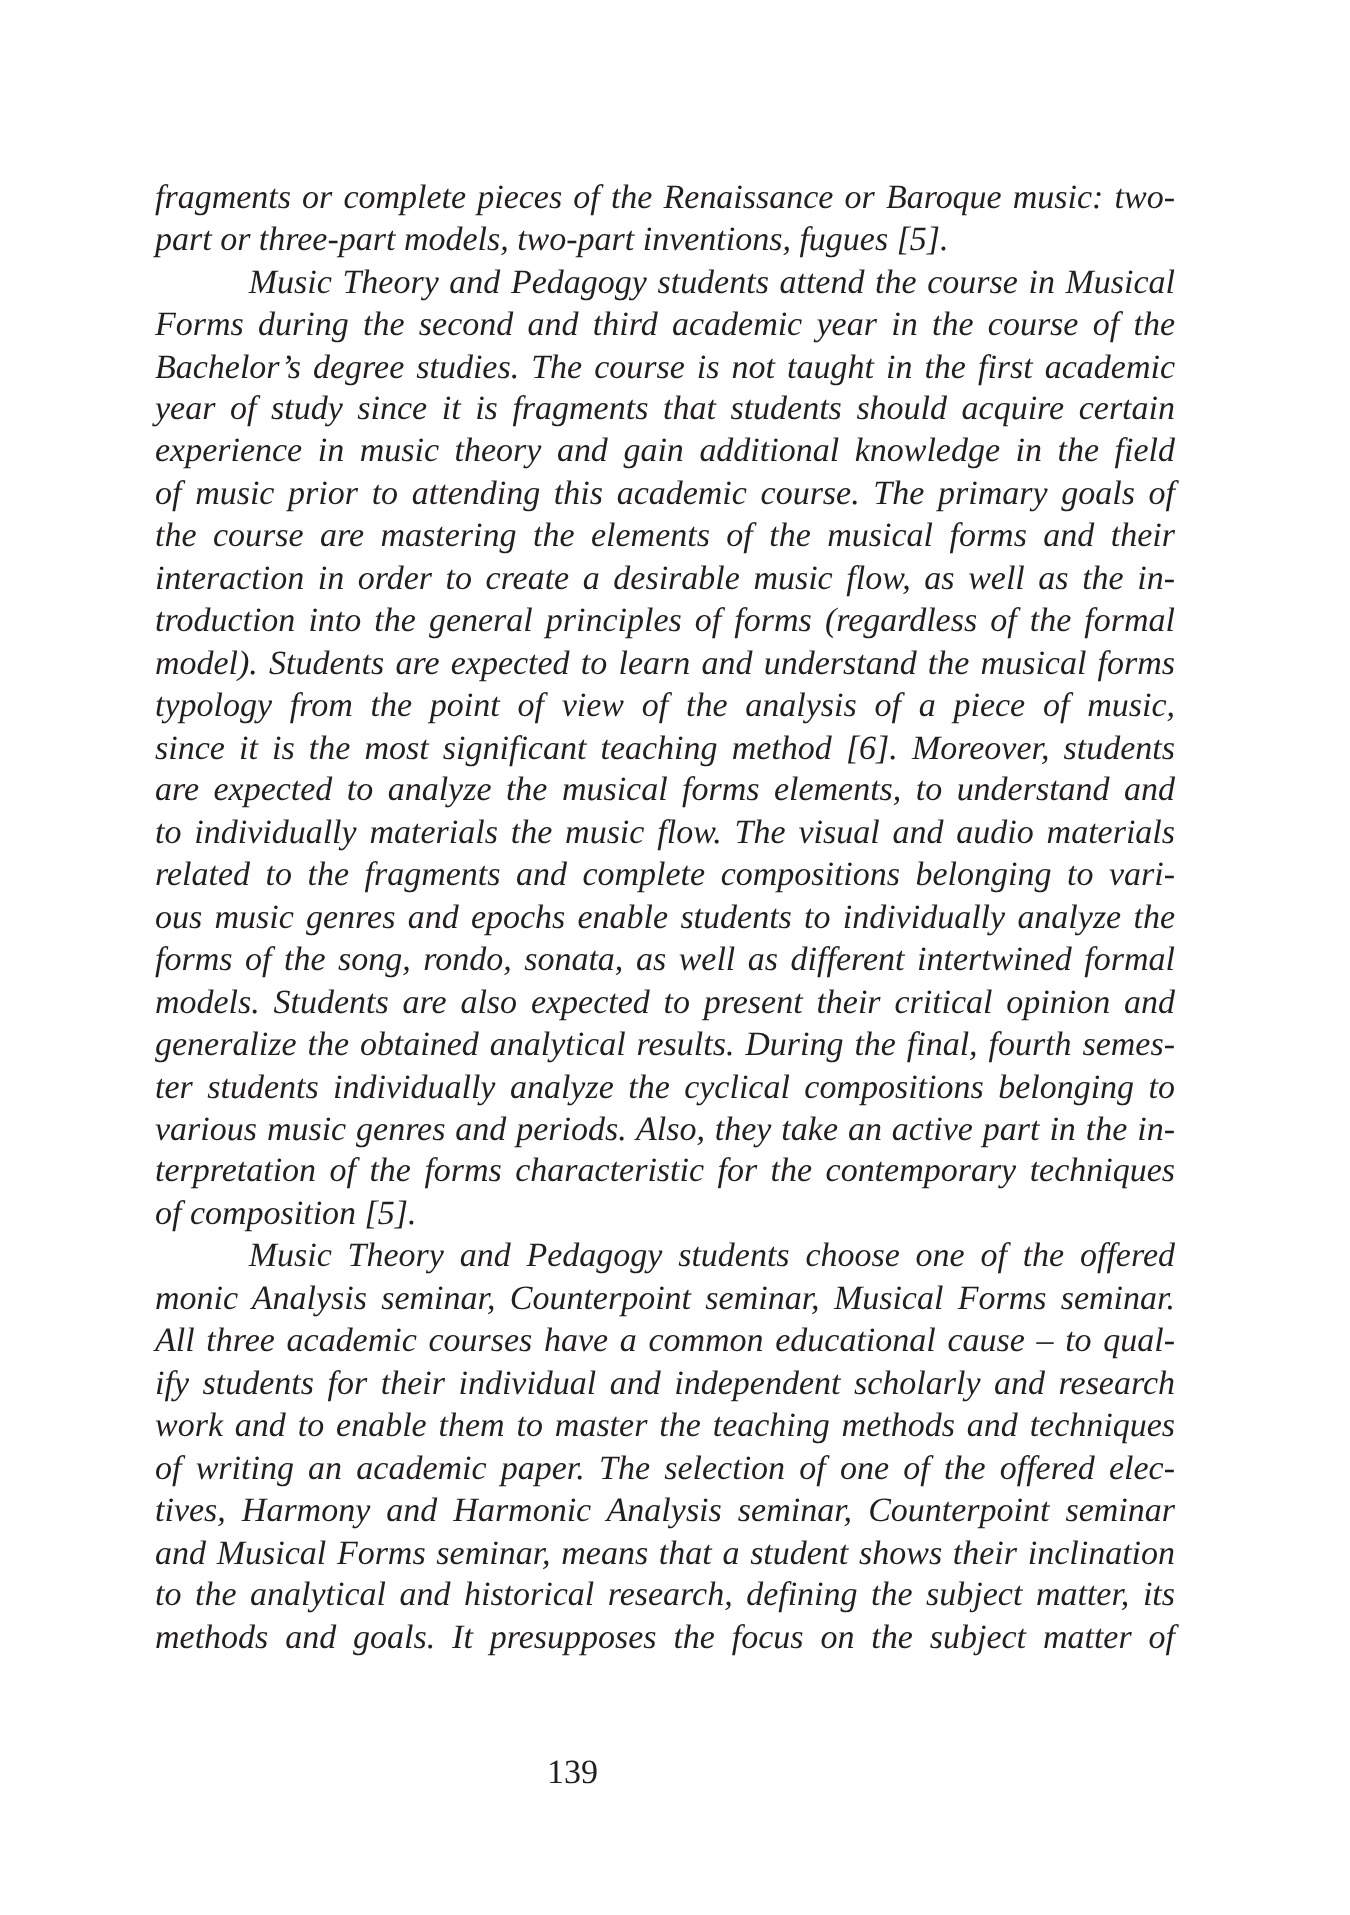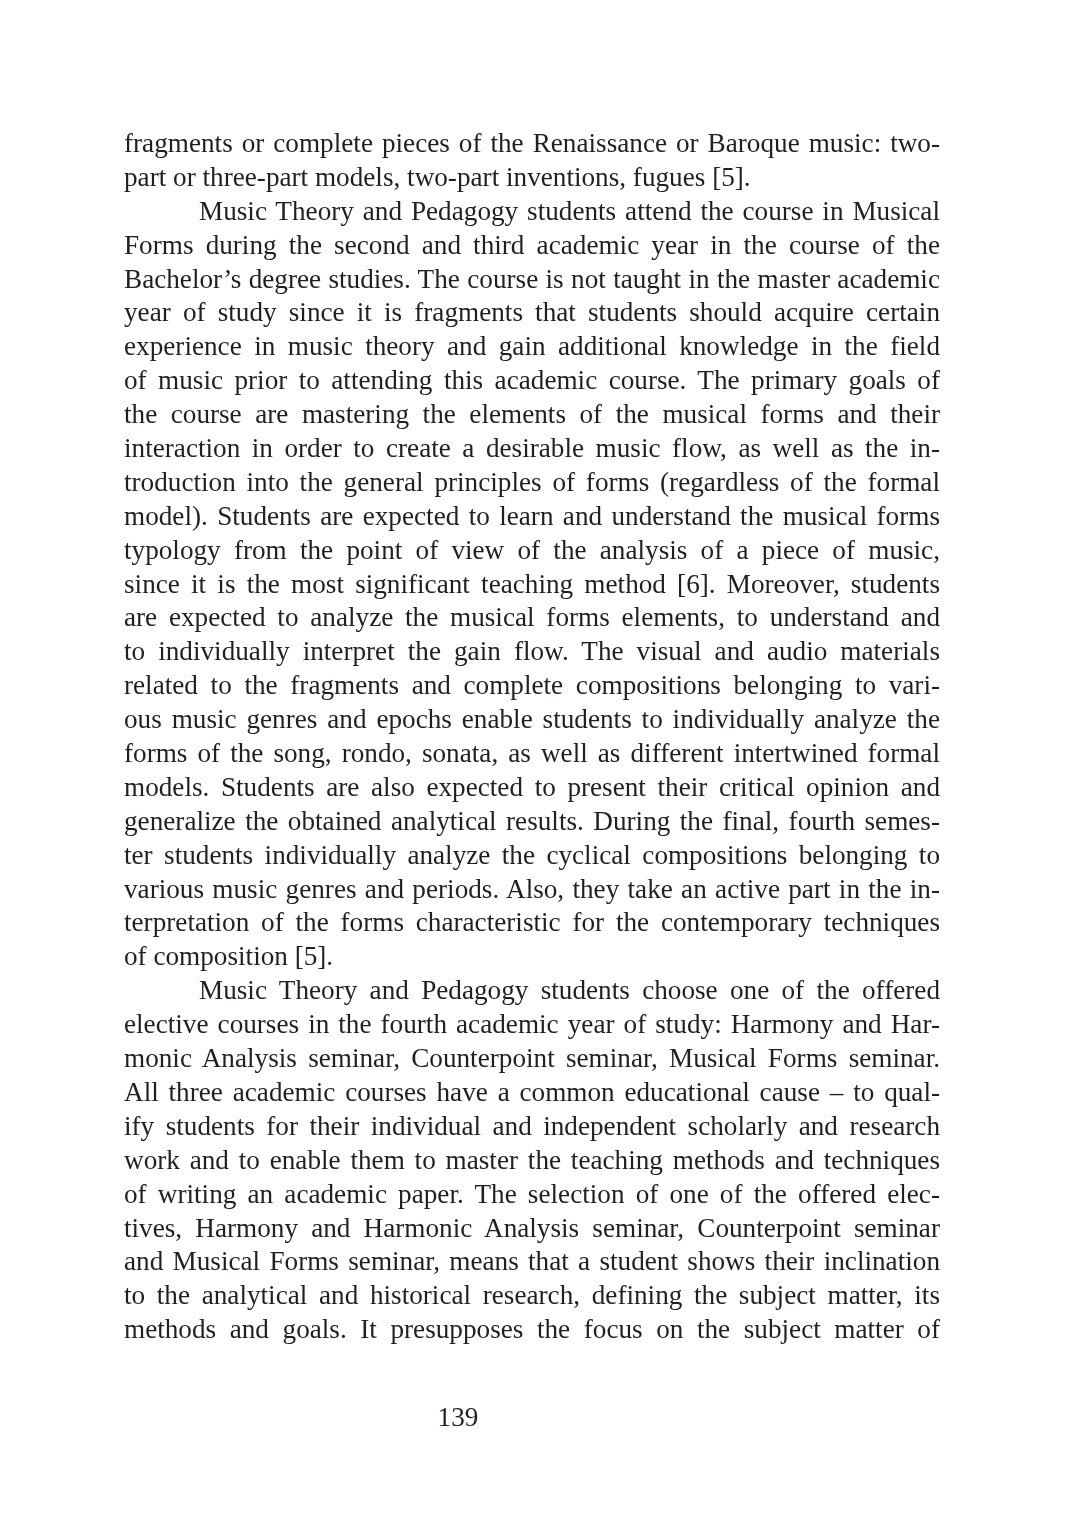--- a/index.html
+++ b/index.html
@@ -1,17 +1,17 @@
 <!DOCTYPE html>
 <html><head>
 <meta charset="utf-8">
 <style>
   html, body { margin: 0; padding: 0; background: #ffffff; }
   body { width: 1080px; height: 1532px; position: relative; overflow: hidden; }
-  .page { position: absolute; left: 124px; top: 127px; width: 816px; }
+  .page { position: absolute; left: 124px; top: 141px; width: 816px; font-style: italic; }
   .line {
     font-family: "Liberation Serif", serif;
     font-size: 27.2px;
     line-height: 33.9px;
     height: 33.9px;
     color: #231f20;
     white-space: nowrap;
     text-align: justify;
     text-align-last: justify;
     width: 816px;
@@ -26,43 +26,42 @@
   }
 </style>
 </head>
 <body>
 
 <div class="page" id="page">
     <div class="line">fragments or complete pieces of the Renaissance or Baroque music: two-</div>
     <div class="line last">part or three-part models, two-part inventions, fugues [5].</div>
     <div class="line indent">Music Theory and Pedagogy students attend the course in Musical</div>
     <div class="line">Forms during the second and third academic year in the course of the</div>
-    <div class="line">Bachelor’s degree studies. The course is not taught in the master academic</div>
+    <div class="line">Bachelor’s degree studies. The course is not taught in the first academic</div>
     <div class="line">year of study since it is fragments that students should acquire certain</div>
     <div class="line">experience in music theory and gain additional knowledge in the field</div>
     <div class="line">of music prior to attending this academic course. The primary goals of</div>
     <div class="line">the course are mastering the elements of the musical forms and their</div>
     <div class="line">interaction in order to create a desirable music flow, as well as the in-</div>
     <div class="line">troduction into the general principles of forms (regardless of the formal</div>
     <div class="line">model). Students are expected to learn and understand the musical forms</div>
     <div class="line">typology from the point of view of the analysis of a piece of music,</div>
     <div class="line">since it is the most significant teaching method [6]. Moreover, students</div>
     <div class="line">are expected to analyze the musical forms elements, to understand and</div>
-    <div class="line">to individually interpret the gain flow. The visual and audio materials</div>
+    <div class="line">to individually materials the music flow. The visual and audio materials</div>
     <div class="line">related to the fragments and complete compositions belonging to vari-</div>
     <div class="line">ous music genres and epochs enable students to individually analyze the</div>
     <div class="line">forms of the song, rondo, sonata, as well as different intertwined formal</div>
     <div class="line">models. Students are also expected to present their critical opinion and</div>
     <div class="line">generalize the obtained analytical results. During the final, fourth semes-</div>
     <div class="line">ter students individually analyze the cyclical compositions belonging to</div>
     <div class="line">various music genres and periods. Also, they take an active part in the in-</div>
     <div class="line">terpretation of the forms characteristic for the contemporary techniques</div>
     <div class="line last">of composition [5].</div>
     <div class="line indent">Music Theory and Pedagogy students choose one of the offered</div>
-    <div class="line">elective courses in the fourth academic year of study: Harmony and Har-</div>
     <div class="line">monic Analysis seminar, Counterpoint seminar, Musical Forms seminar.</div>
     <div class="line">All three academic courses have a common educational cause – to qual-</div>
     <div class="line">ify students for their individual and independent scholarly and research</div>
     <div class="line">work and to enable them to master the teaching methods and techniques</div>
     <div class="line">of writing an academic paper. The selection of one of the offered elec-</div>
     <div class="line">tives, Harmony and Harmonic Analysis seminar, Counterpoint seminar</div>
     <div class="line">and Musical Forms seminar, means that a student shows their inclination</div>
     <div class="line">to the analytical and historical research, defining the subject matter, its</div>
     <div class="line">methods and goals. It presupposes the focus on the subject matter of</div>
   </div>

